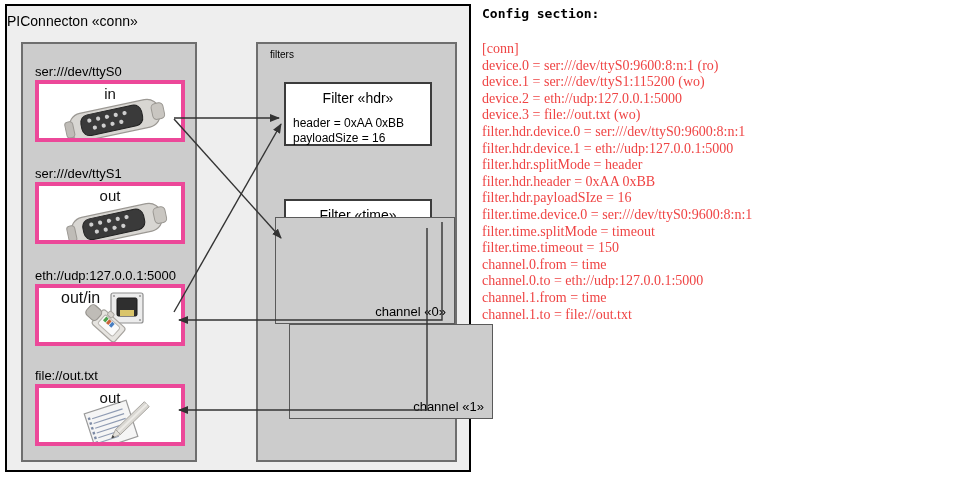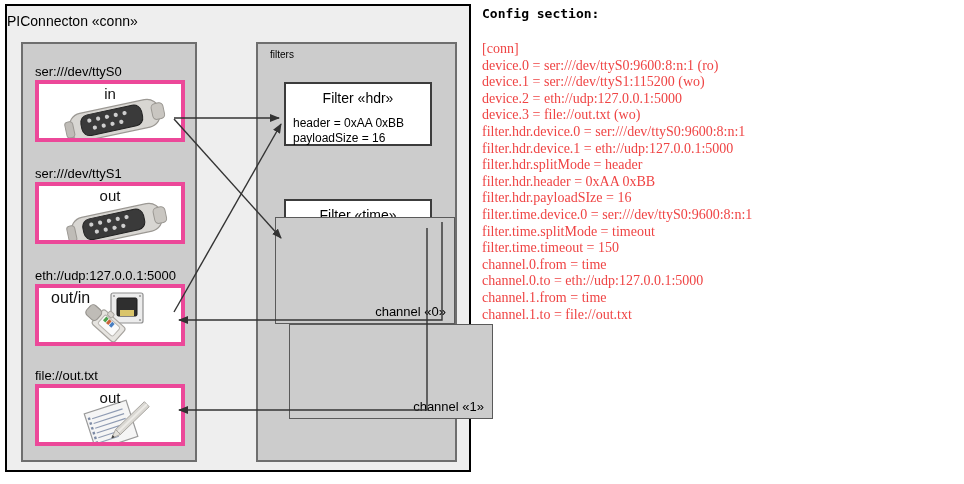--- a/index.html
+++ b/index.html
@@ -94,21 +94,21 @@
     top: 1px;
     left: 0;
     width: 100%;
     text-align: center;
     font-size: 15px;
     color: #111;
     z-index: 3;
   }
   .device-io.left-io {
     text-align: left;
-    left: 12px;
+    left: 22px;
     width: auto;
     font-size: 16px;
   }
   .device-icon {
     position: absolute;
     z-index: 2;
   }
 
   
   #dev-ttyS0 { top: 20px; }

